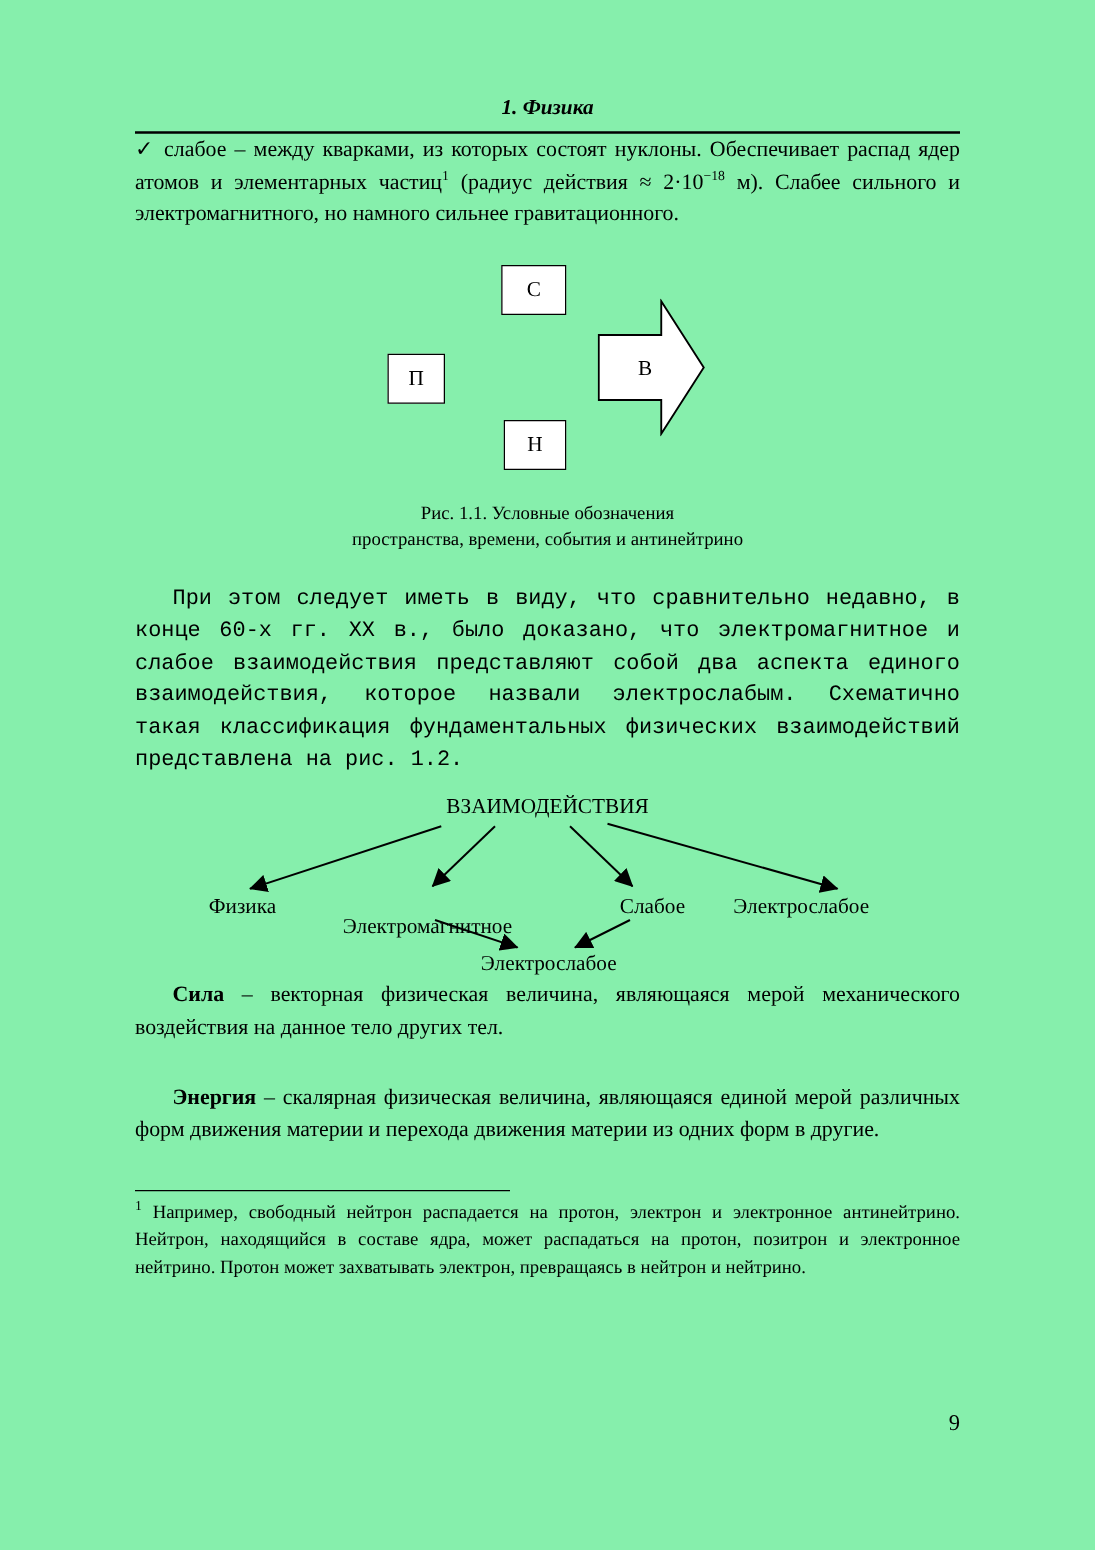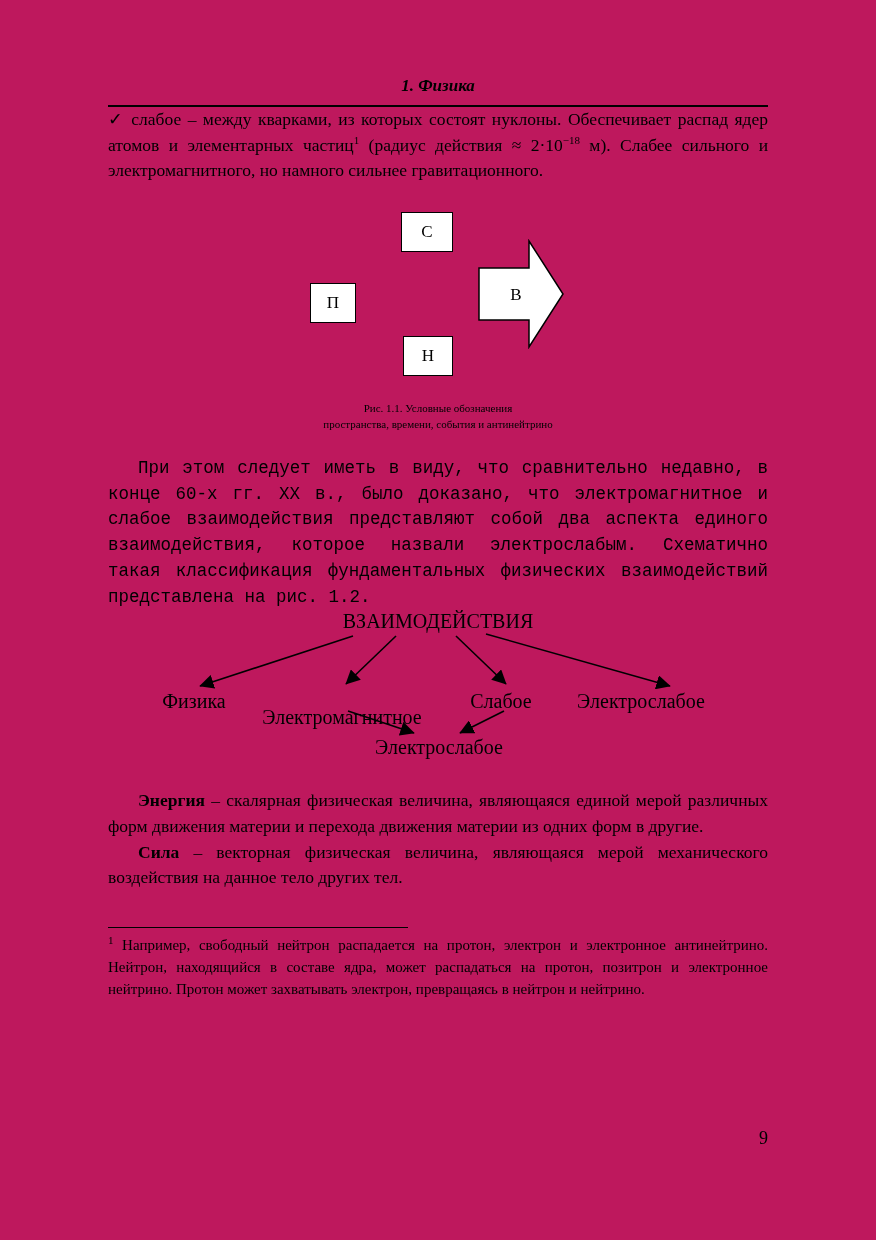--- a/index.html
+++ b/index.html
@@ -1,19 +1,19 @@
 <!DOCTYPE html>
 <html><head>
 <meta charset="utf-8">
 <style>
   html,body{margin:0;padding:0;background:#e8e8e8;}
   .page{
     position:relative;
     width:876px;height:1240px;
-    background:#be185d;
+    background:#86efac;
     font-family:"Liberation Serif","DejaVu Serif",serif;
     color:#000;
     overflow:hidden;
     box-sizing:border-box;
     padding:76px 108px 0 108px;
   }
   .running-header{
     text-align:center;
     font-style:italic;
     font-weight:bold;
@@ -43,28 +43,29 @@
     border:1.5px solid #000;
     display:flex;align-items:center;justify-content:center;
     font-size:17px;
     box-sizing:border-box;
     background:#fff;
   }
   .fig1 svg{position:absolute;}
   .caption{
     margin-top:26px;
     text-align:center;
-    font-size:11px;
+    font-size:15px;
     line-height:1.4;
   }
   
   .fig2{
     position:relative;
     height:148px;
-    font-size:20px;
+    margin-top:14px;
+    font-size:17px;
   }
   .fig2 .node{
     position:absolute;
     transform:translateX(-50%);
     white-space:nowrap;
   }
   .fig2 svg{position:absolute;left:0;top:0;}
   
   .defs{margin-top:30px;}
   .term{font-weight:bold;}
@@ -130,28 +131,28 @@
       <line x1="245" y1="26" x2="92" y2="76" stroke="#000" stroke-width="1.6" marker-end="url(#ah)"></line>
       <line x1="288" y1="26" x2="238" y2="74" stroke="#000" stroke-width="1.6" marker-end="url(#ah)"></line>
       <line x1="348" y1="26" x2="398" y2="74" stroke="#000" stroke-width="1.6" marker-end="url(#ah)"></line>
       <line x1="378" y1="24" x2="562" y2="76" stroke="#000" stroke-width="1.6" marker-end="url(#ah)"></line>
       <line x1="240" y1="101" x2="306" y2="123" stroke="#000" stroke-width="1.6" marker-end="url(#ah)"></line>
       <line x1="396" y1="101" x2="352" y2="123" stroke="#000" stroke-width="1.6" marker-end="url(#ah)"></line>
     </svg>
     <div class="node" style="left:330px;top:0;">ВЗАИМОДЕЙСТВИЯ</div>
     <div class="node" style="left:86px;top:80px;">Физика</div>
     <div class="node" style="left:234px;top:96px;">Электромагнитное</div>
-    <div class="node" style="left:393px;top:80px;font-family:Liberation Serif, serif;">Слабое</div>
+    <div class="node" style="left:414px;top:80px;font-family:Liberation Serif, serif;">Слабое</div>
     <div class="node" style="left:533px;top:80px;">Электрослабое</div>
     <div class="node" style="left:331px;top:126px;text-align:right;">Электрослабое</div>
   </div>
 
 
+  <p class="para indent"><span class="term">Сила</span><span> – векторная физическая величина, являющаяся мерой механического воздействия на данное тело других тел.</span></p>
+
   <p class="para indent defs"><span class="term">Энергия</span><span> – скалярная физическая величина, являющаяся единой мерой различных форм движения материи и перехода движения материи из одних форм в другие.</span></p>
-
-  <p class="para indent"><span class="term">Сила</span><span> – векторная физическая величина, являющаяся мерой механического воздействия на данное тело других тел.</span></p>
 
   <div class="footnote-rule"></div>
   <div class="footnote"><sup>1</sup><span> Например, свободный нейтрон распадается на протон, электрон и электронное антинейтрино. Нейтрон, находящийся в составе ядра, может распадаться на протон, позитрон и электронное нейтрино. Протон может захватывать электрон, превращаясь в нейтрон и нейтрино.</span></div>
 
   <div class="page-number">9</div>
 
 </div>
 
 </body></html>

